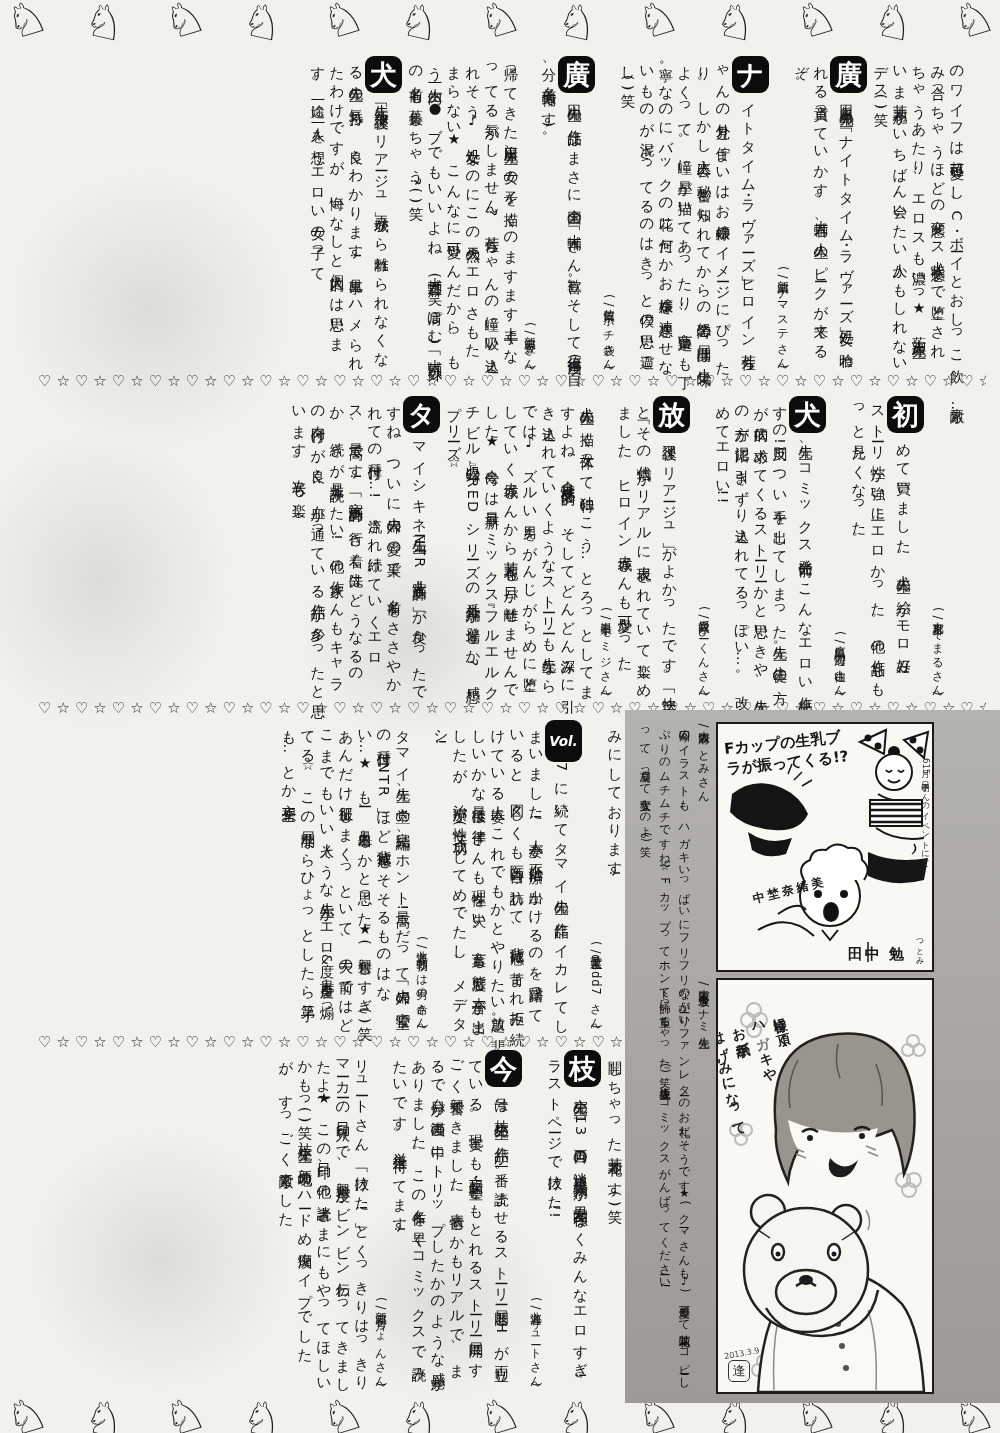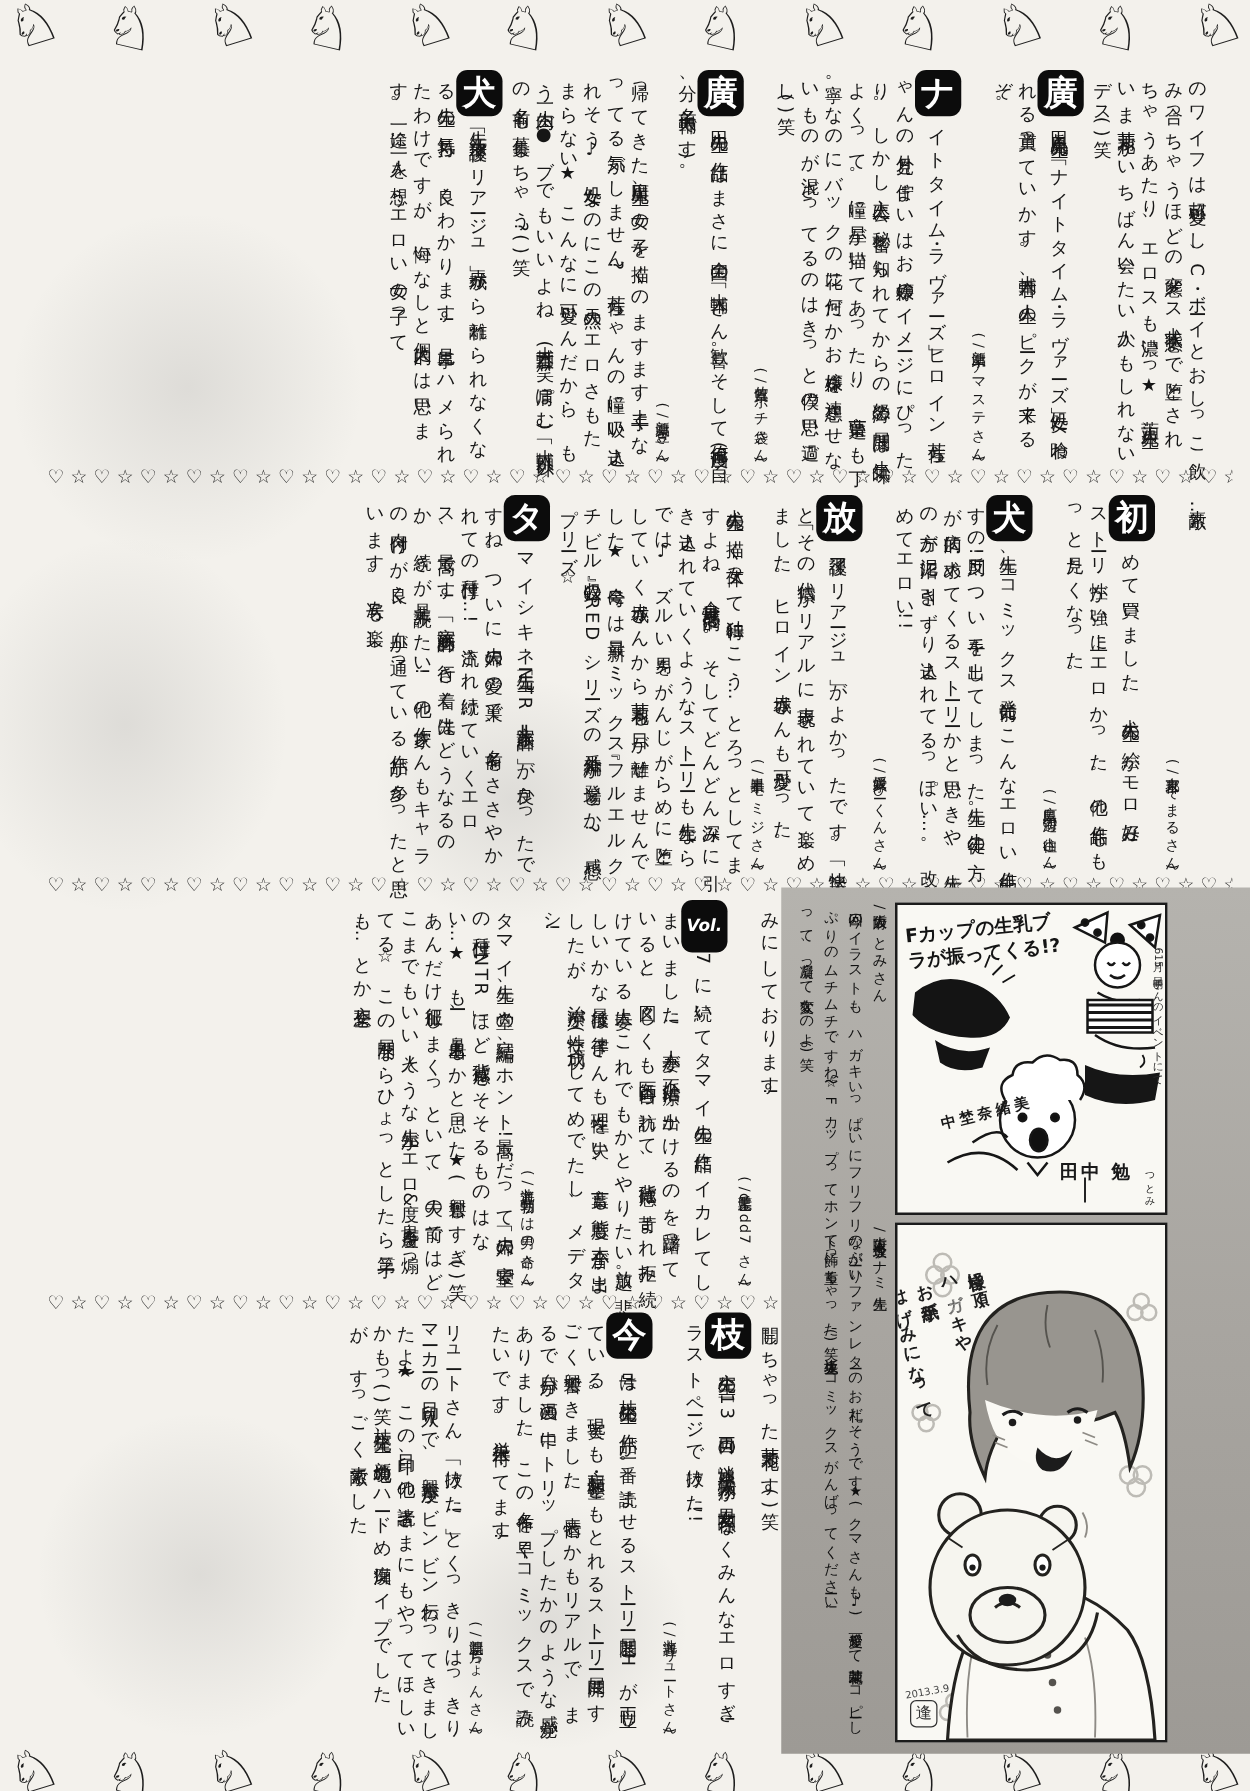--- a/index.html
+++ b/index.html
@@ -42,21 +42,21 @@
   #cap2{left:629px;top:980px;width:84px;height:410px;}
   .panel{position:absolute;background:#f9f8f3;border:2px solid #1b1b1b;overflow:hidden;}
   #panel1{left:716px;top:722px;width:214px;height:246px;}
   #panel2{left:716px;top:978px;width:214px;height:412px;}
   .p1-title{position:absolute;left:7px;top:8px;width:132px;font-weight:700;font-size:15px;
             line-height:20px;transform:rotate(-6deg);color:#141414;}
   .p1-note{position:absolute;right:1px;top:34px;writing-mode:vertical-rl;font-size:8.5px;
            height:160px;line-height:10px;color:#2b2b2b;letter-spacing:0;}
   .p1-label{position:absolute;left:34px;top:158px;font-weight:700;font-size:12px;
             transform:rotate(-14deg);letter-spacing:3px;}
-  .p1-sig{position:absolute;right:26px;bottom:23px;font-size:15px;font-weight:700;letter-spacing:2px;}
+  .p1-sig{position:absolute;right:26px;bottom:6px;font-size:15px;font-weight:700;letter-spacing:2px;}
   .p1-sig-small{position:absolute;right:8px;bottom:10px;writing-mode:vertical-rl;font-size:8px;}
   .p2-msg{position:absolute;left:2px;top:34px;writing-mode:vertical-rl;font-size:13.5px;
           font-weight:700;line-height:21px;transform:rotate(-13deg);height:330px;
           white-space:pre-line;color:#1d1d1d;}
   .p2-stamp{position:absolute;left:10px;bottom:10px;width:20px;height:20px;border:1.6px solid #333;
             border-radius:5px;font-size:13px;line-height:20px;text-align:center;color:#333;}
   .p2-date{position:absolute;left:6px;bottom:34px;font-size:8px;transform:rotate(-10deg);color:#444;}
   .panel svg{position:absolute;left:0;top:0;}
   
   .ghost{position:absolute;border-radius:50%;

